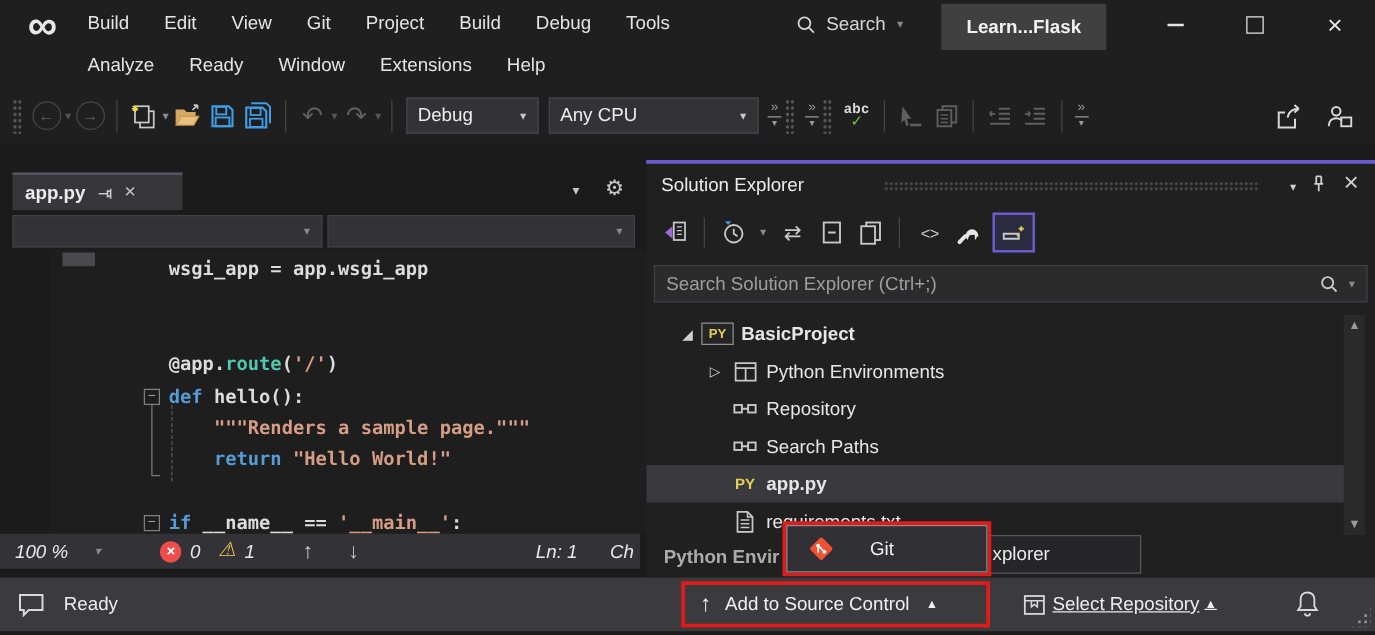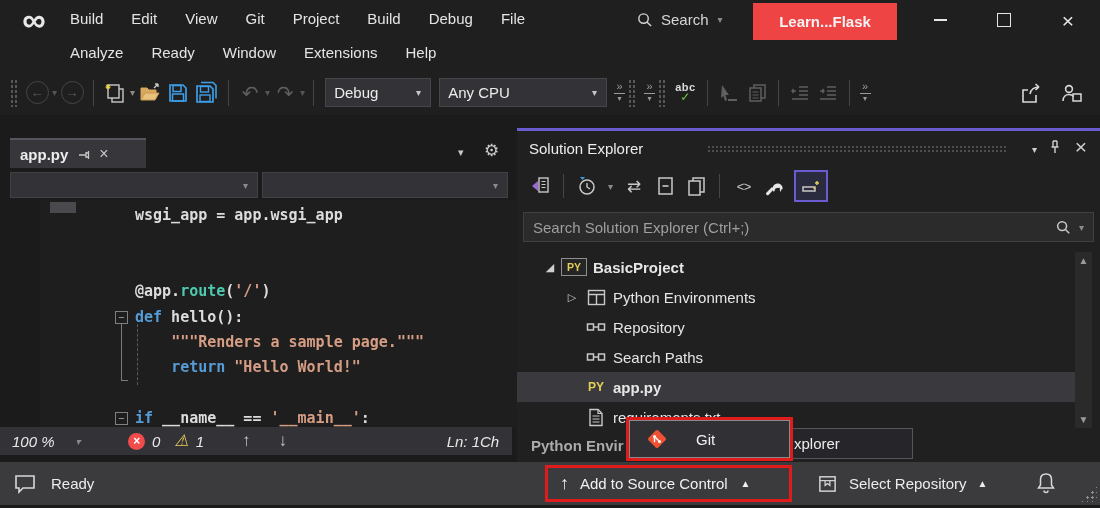--- a/index.html
+++ b/index.html
@@ -9,21 +9,21 @@
 
   
   #titlebar{position:absolute;left:0;top:0;width:1100px;height:70px;background:#1f1f1f;}
   #vs-logo{position:absolute;left:14px;top:2px;width:40px;height:34px;display:flex;align-items:center;justify-content:center;
            color:#e8e8e8;font-size:33px;font-weight:bold;line-height:1;}
   .menu-row{position:absolute;left:56px;display:flex;height:34px;align-items:center;}
   #menu-row-1{top:1px;}
   #menu-row-2{top:35px;}
   .menu-item{padding:0 14px;height:30px;display:flex;align-items:center;color:#e4e4e4;cursor:default;}
   #title-search{position:absolute;left:636px;top:5px;height:28px;display:flex;align-items:center;gap:8px;color:#d6d6d6;}
-  #window-title{position:absolute;left:753px;top:3px;width:144px;height:37px;background:#ef4444;
+  #window-title{position:absolute;left:753px;top:3px;width:132px;height:37px;background:#404040;
                 display:flex;align-items:center;justify-content:center;font-weight:bold;color:#f2f2f2;}
   #window-controls{position:absolute;right:0;top:0;height:40px;display:flex;}
   .win-btn{width:64px;height:40px;display:flex;align-items:center;justify-content:center;color:#e6e6e6;}
   .min-bar{width:13px;height:2px;background:#e6e6e6;}
   .max-box{width:12px;height:12px;border:1.5px solid #e6e6e6;}
   .close-x{font-size:21px;line-height:1;}
 
   
   #main-toolbar{position:absolute;left:0;top:70px;width:1100px;height:45px;background:#1f1f1f;display:flex;align-items:center;padding-left:10px;box-sizing:border-box;}
   .tb-sep{width:1px;height:26px;background:#454545;margin:0 7px;}
@@ -64,21 +64,21 @@
   #bracket-tick{position:absolute;left:81px;top:180px;width:7px;height:1px;background:#7a7a7a;}
   #indent-guide{position:absolute;left:97px;top:124px;height:61px;border-left:1px dashed #5a5a5a;}
   #editor-scroll{position:absolute;right:0;top:0;width:9px;height:227px;background:#3a3a3f;}
   #editor-status{position:absolute;left:0;top:297px;width:512px;height:28px;background:#333337;display:flex;align-items:center;color:#e8e8e8;overflow:hidden;font-style:italic;}
   #zoom-ctl{display:flex;align-items:center;gap:20px;padding:0 10px 0 12px;width:78px;}
   .err-circle{width:17px;height:17px;border-radius:50%;background:#f14c4c;color:#fff;font-size:12px;font-weight:bold;
               display:flex;align-items:center;justify-content:center;line-height:1;}
   .warn-tri{color:#f0cd58;font-size:16px;line-height:1;}
   #editor-status .cnt{margin:0 14px 0 7px;}
   #editor-status .nav-ar{color:#c8c8c8;font-size:17px;margin:0 14px;}
-  #lncol{margin-left:auto;display:flex;padding-right:8px;}
+  #lncol{margin-left:auto;display:flex;gap:26px;padding-right:0;}
   #col-clip{width:24px;overflow:hidden;white-space:nowrap;}
 
   
   #sol-exp{position:absolute;left:517px;top:128px;width:583px;height:334px;background:#202021;}
   #se-accent{position:absolute;left:0;top:0;width:583px;height:3px;background:#6a5bd1;}
   #se-header{position:absolute;left:0;top:3px;width:583px;height:34px;display:flex;align-items:center;}
   #se-title{margin-left:12px;color:#ececec;}
   #se-dots{position:absolute;left:190px;right:92px;top:14px;height:8px;
            background-image:radial-gradient(#4e4e4e 1px,transparent 1.2px);background-size:4px 4px;}
   .se-hd-ico{position:absolute;top:8px;color:#d0d0d0;}
@@ -114,21 +114,21 @@
                     display:flex;align-items:center;padding-left:16px;gap:28px;}
   #git-popup .git-label{color:#f0f0f0;}
 
   
   #statusbar{position:absolute;left:0;top:462px;width:1100px;height:43px;background:#3b3b3e;}
   #ready-group{position:absolute;left:13px;top:0;height:42px;display:flex;align-items:center;gap:14px;color:#ececec;}
   #asc-box{position:absolute;left:545px;top:3px;width:247px;height:37px;border:3px solid #e01b1b;box-sizing:border-box;
            display:flex;align-items:center;gap:11px;padding-left:12px;color:#f0f0f0;}
   #asc-box .up-ar{font-size:18px;}
   #asc-box .tri{font-size:10px;margin-left:2px;}
-  #repo-group{position:absolute;left:817px;top:0;height:43px;display:flex;align-items:center;gap:11px;color:#ececec;}
+  #repo-group{position:absolute;left:817px;top:0;height:43px;display:flex;align-items:center;gap:4px;color:#ececec;text-decoration:underline;}
   #repo-group .tri{font-size:10px;}
   #bell{position:absolute;left:1034px;top:9px;}
   #resize-grip{position:absolute;right:3px;bottom:3px;width:17px;height:17px;
                background-image:radial-gradient(#8f8f8f 1.1px,transparent 1.4px);background-size:5px 5px;
                clip-path:polygon(100% 0,100% 100%,0 100%);}
   svg{display:block;}
 </style>
 </head>
 <body>
 
@@ -137,21 +137,21 @@
   <div id="titlebar">
     <div id="vs-logo">∞</div>
     <nav class="menu-row" id="menu-row-1">
         <div class="menu-item">Build</div>
         <div class="menu-item">Edit</div>
         <div class="menu-item">View</div>
         <div class="menu-item">Git</div>
         <div class="menu-item">Project</div>
         <div class="menu-item">Build</div>
         <div class="menu-item">Debug</div>
-        <div class="menu-item">File</div>
+        <div class="menu-item">Tools</div>
       </nav>
     <nav class="menu-row" id="menu-row-2">
         <div class="menu-item">Analyze</div>
         <div class="menu-item">Ready</div>
         <div class="menu-item">Window</div>
         <div class="menu-item">Extensions</div>
         <div class="menu-item">Help</div>
       </nav>
     <div id="title-search">
       <span>

